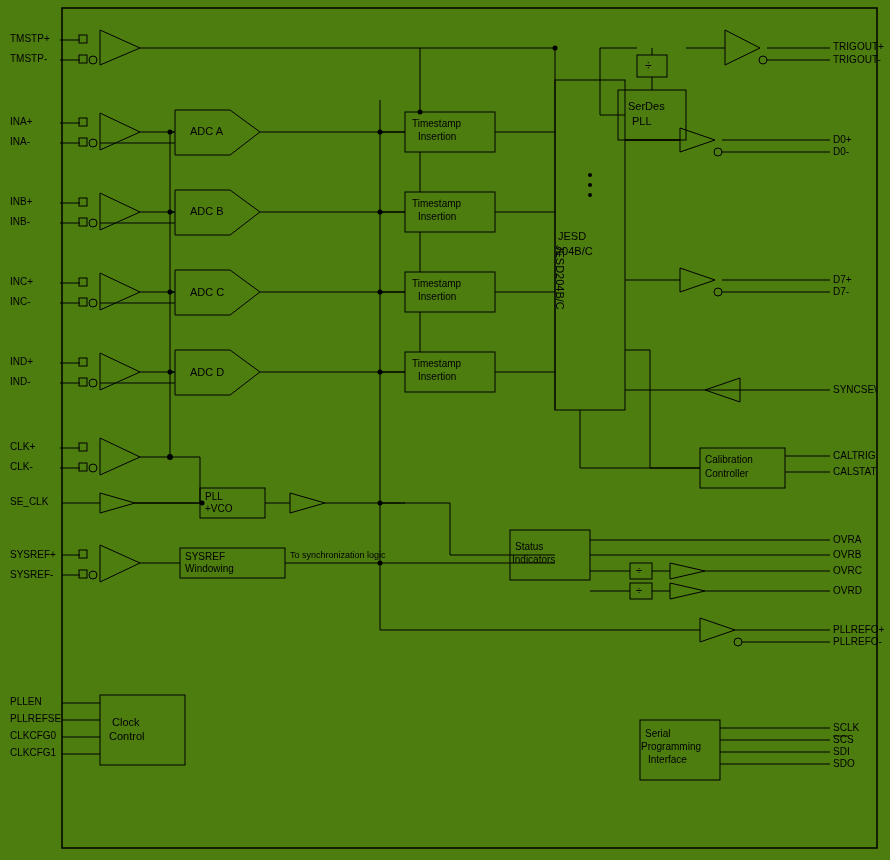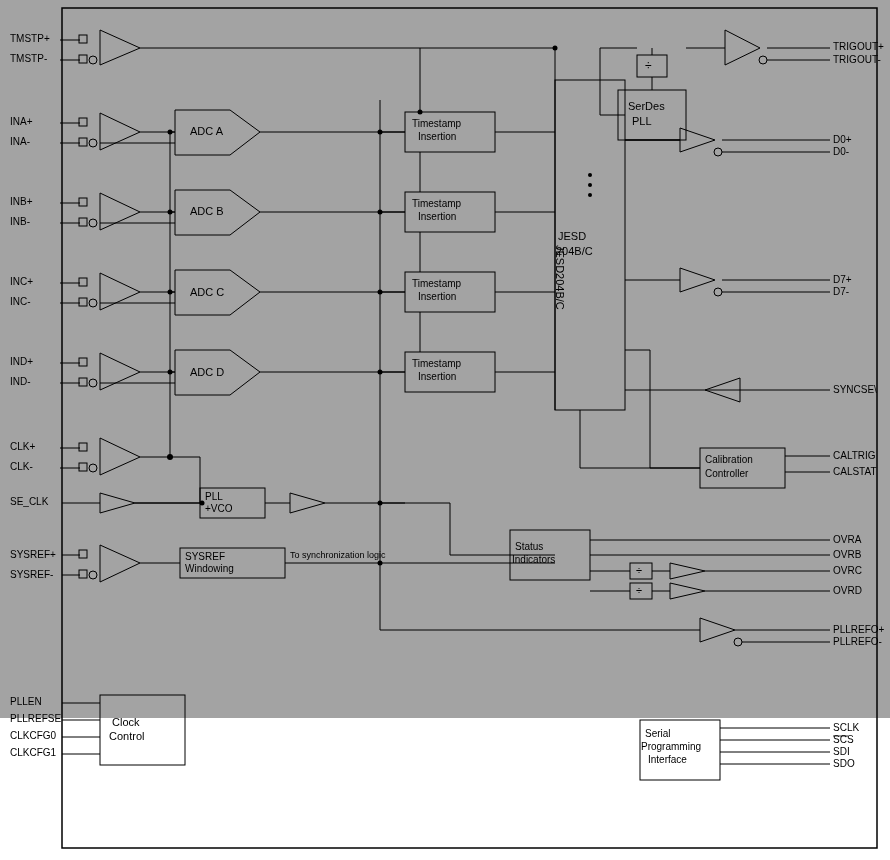--- a/index.html
+++ b/index.html
@@ -7,22 +7,22 @@
       background: #fff;
       font-family: Arial, sans-serif;
       font-size: 11px;
       width: 890px;
       height: 860px;
       overflow: hidden;
     }
     .diagram-container {
       position: relative;
       width: 890px;
-      height: 718px;
-      background: #a3a3a3;
+      height: 860px;
+      background: #4d7c0f;
     }
     svg {
       position: absolute;
       top: 0; left: 0;
       width: 890px;
       height: 860px;
     }
     
   </style>
 </head>

